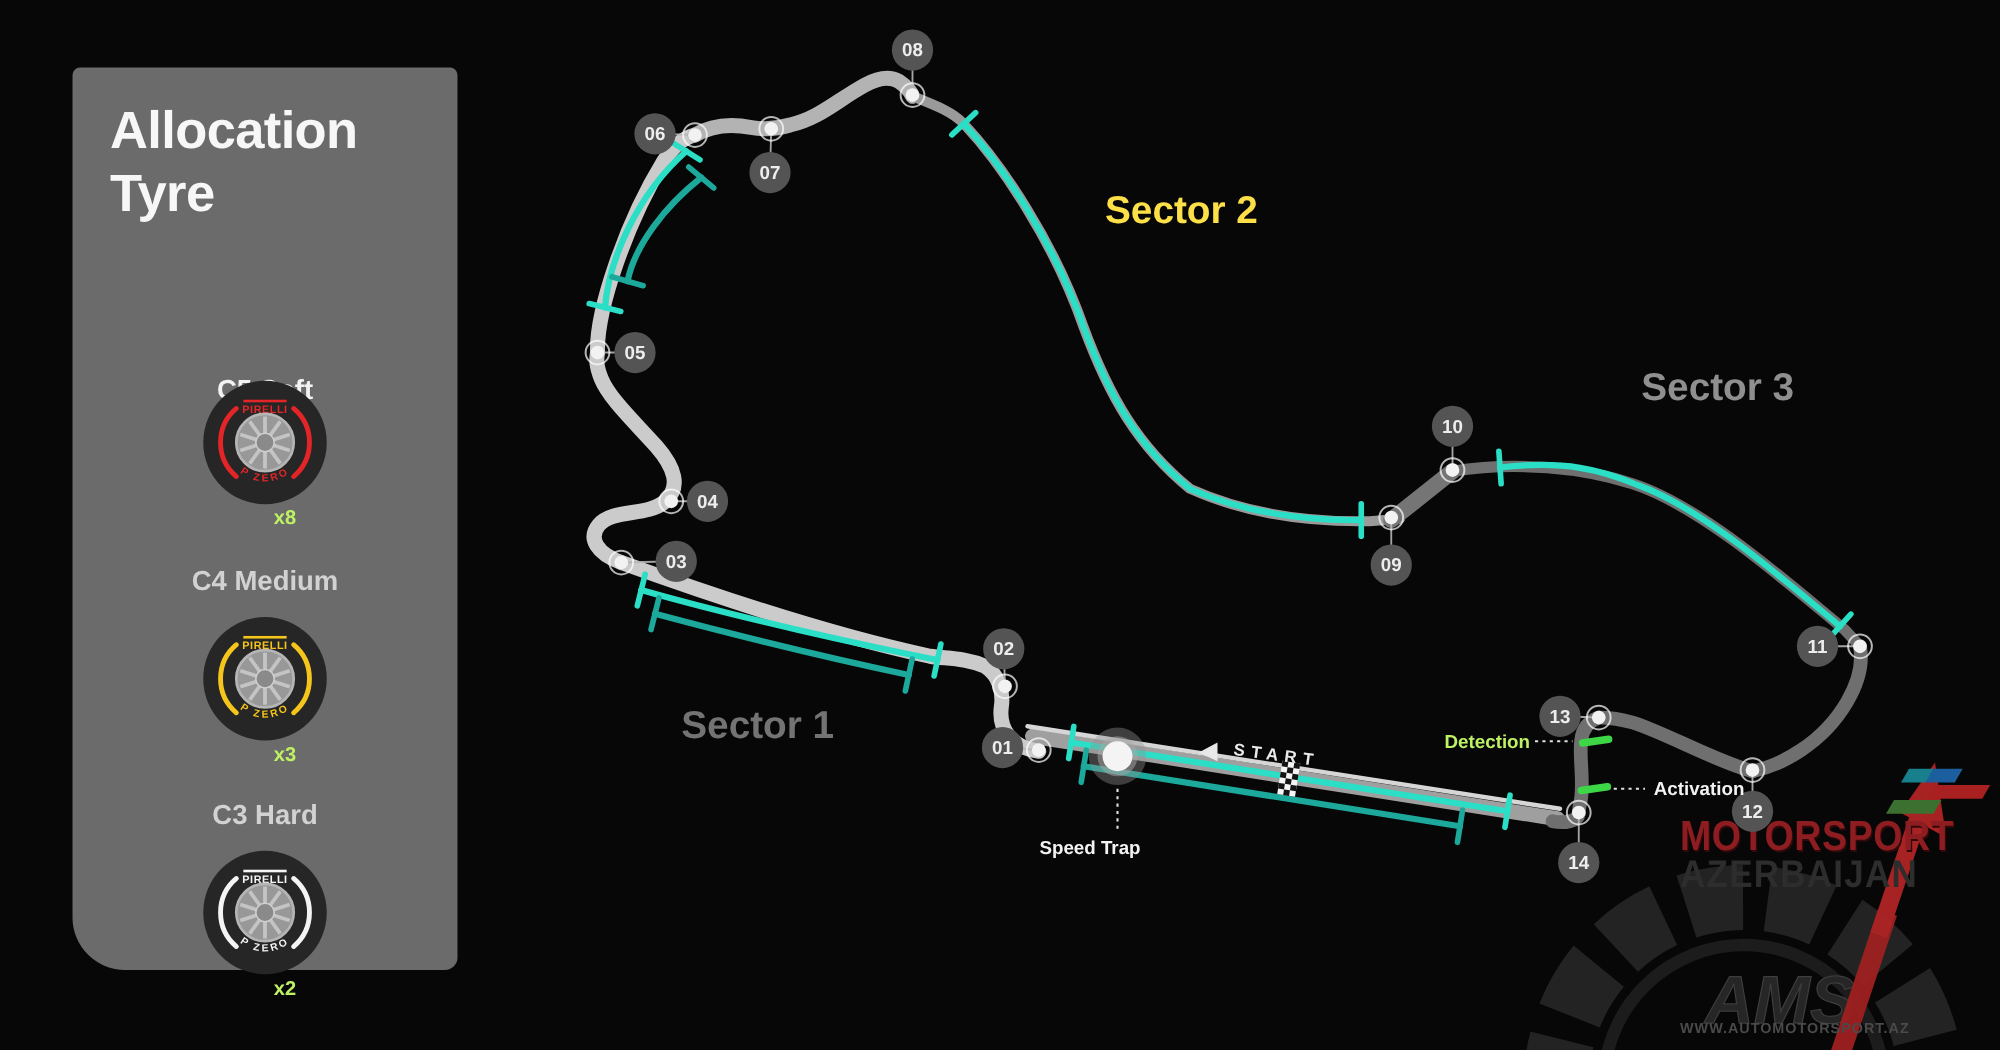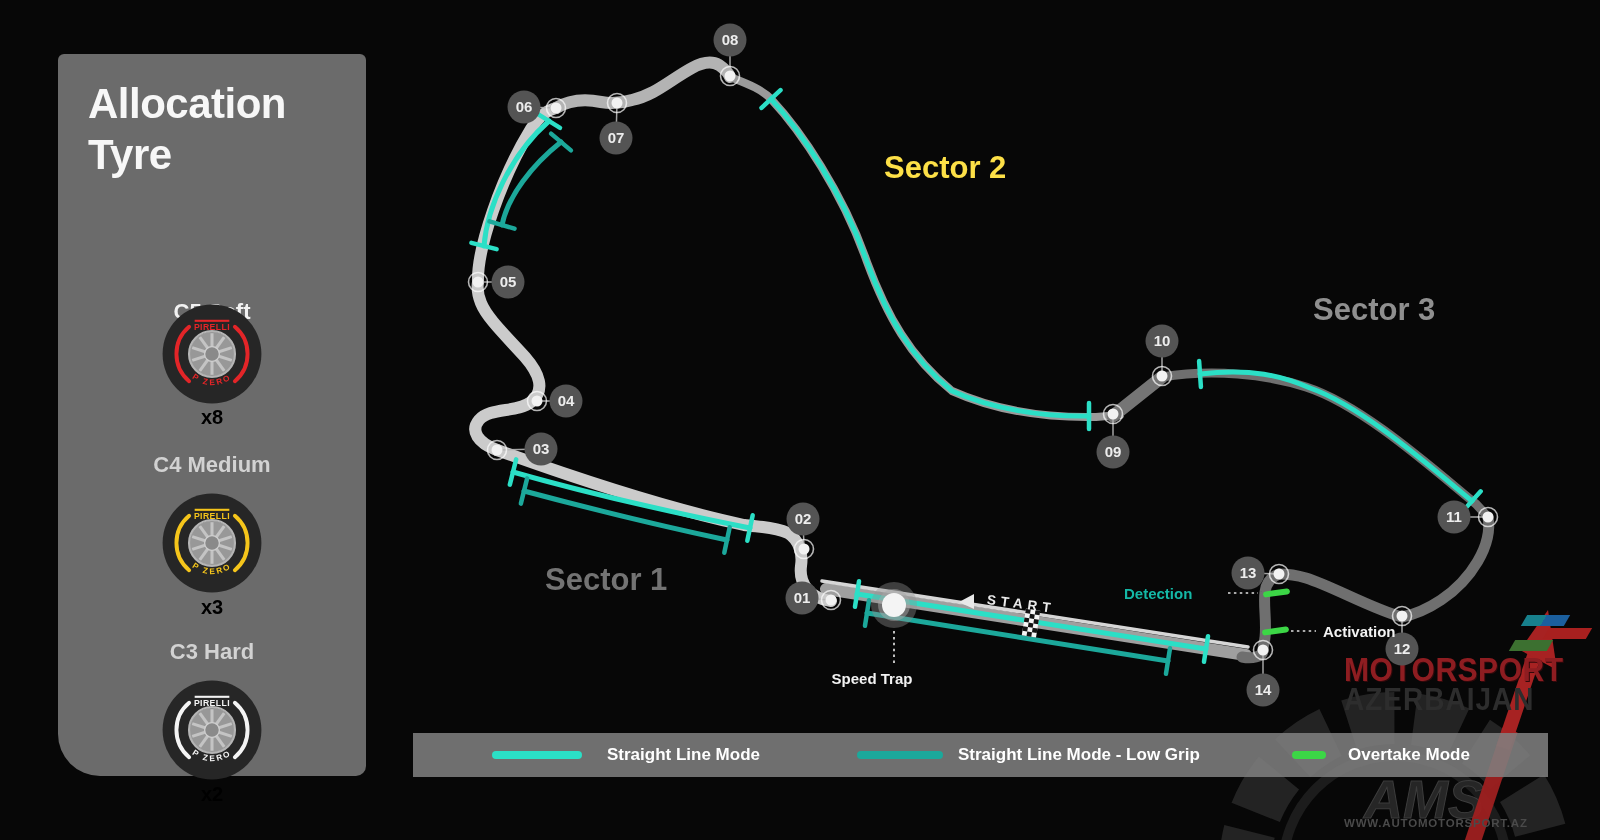--- a/index.html
+++ b/index.html
@@ -8,33 +8,33 @@
   .abs{position:absolute;}
 
   
   .tyre-panel{left:58px;top:54px;width:308px;height:722px;background:#6b6b6b;
               border-radius:6px 6px 10px 42px;}
   .panel-title{left:30px;top:24px;font-size:42px;line-height:51px;font-weight:800;
                letter-spacing:-0.5px;color:#f7f7f7;}
   .compound-label{left:0;width:308px;text-align:center;font-size:22px;font-weight:800;color:#d2d2d2;}
   .compound-label.first{color:#f2f2f2;margin-top:33px;}
   .tyre-slot{width:104px;height:104px;left:102px;}
-  .count-label{left:0;width:308px;text-align:center;font-size:20px;font-weight:800;color:#000000;}
+  .count-label{left:16px;width:308px;text-align:center;font-size:16px;font-weight:800;color:#bef264;}
 
   
   .sector{font-size:31px;font-weight:800;letter-spacing:0;}
   .sector1{left:545px;top:562px;color:#737373;}
   .sector2{left:884px;top:150px;color:#fde047;}
   .sector3{left:1313px;top:292px;color:#8f8f8f;}
   .start-label{left:988px;top:592px;font-size:13.5px;font-weight:800;letter-spacing:5px;
                color:#eaeaea;transform:rotate(7.5deg);transform-origin:left top;}
   .speedtrap-label{left:812px;top:670px;width:120px;text-align:center;font-size:15px;
                    font-weight:800;color:#f2f2f2;}
-  .detection-label{left:1124px;top:585px;width:100px;text-align:left;font-size:15px;
-                   font-weight:800;color:#14b8a6;}
+  .detection-label{left:1124px;top:585px;width:100px;text-align:right;font-size:15px;
+                   font-weight:800;color:#bef264;}
   .activation-label{left:1323px;top:623px;font-size:15px;font-weight:800;color:#f2f2f2;}
 
   
   .legend-bar{left:413px;top:733px;width:1135px;height:44px;background:rgba(128,128,128,0.86);z-index:6;}
   .legend-swatch{top:50%;transform:translateY(-50%);height:8px;border-radius:4px;}
   .legend-label{top:50%;transform:translateY(-50%);font-size:17px;font-weight:700;color:#fff;white-space:nowrap;}
 
   
   .flag-stripe{height:11px;transform:skewX(-30deg);}
   .brand-line1{left:1344px;top:651px;width:250px;font-size:30px;font-weight:800;color:#8e1d21;
@@ -267,28 +267,20 @@
   </svg>
 
   <div class="abs sector sector1 overlay">Sector 1</div>
   <div class="abs sector sector2 overlay">Sector 2</div>
   <div class="abs sector sector3 overlay">Sector 3</div>
   <div class="abs start-label overlay">START</div>
   <div class="abs speedtrap-label overlay">Speed Trap</div>
   <div class="abs detection-label overlay">Detection</div>
   <div class="abs activation-label overlay">Activation</div>
 
-  <div class="abs legend-bar">
-    <div class="abs legend-swatch" style="left: 79px; width: 90px; background: rgb(43, 223, 198);"></div>
-    <div class="abs legend-label" style="left:194px;">Straight Line Mode</div>
-    <div class="abs legend-swatch" style="left: 444px; width: 86px; background: rgb(28, 168, 155);"></div>
-    <div class="abs legend-label" style="left:545px;">Straight Line Mode - Low Grip</div>
-    <div class="abs legend-swatch" style="left: 879px; width: 34px; background: rgb(60, 214, 70);"></div>
-    <div class="abs legend-label" style="left:935px;">Overtake Mode</div>
-  </div>
 
   <div class="abs tyre-panel panel-z">
     <div class="abs panel-title">
       <div>Allocation</div>
       <div>Tyre</div>
     </div>
     <div class="abs compound-label first" style="top:212px;">C5 Soft</div>
     <div class="abs tyre-slot" id="tyre-0" style="top:248px;"><svg viewBox="0 0 120 120" width="104" height="104">
           <circle cx="60" cy="60" r="57" fill="#262626"></circle>
           <path d="M 33.6,28.6 A 41 41 0 0 0 33.6,91.4" fill="none" stroke="#e32528" stroke-width="4.5" stroke-linecap="round"></path>

